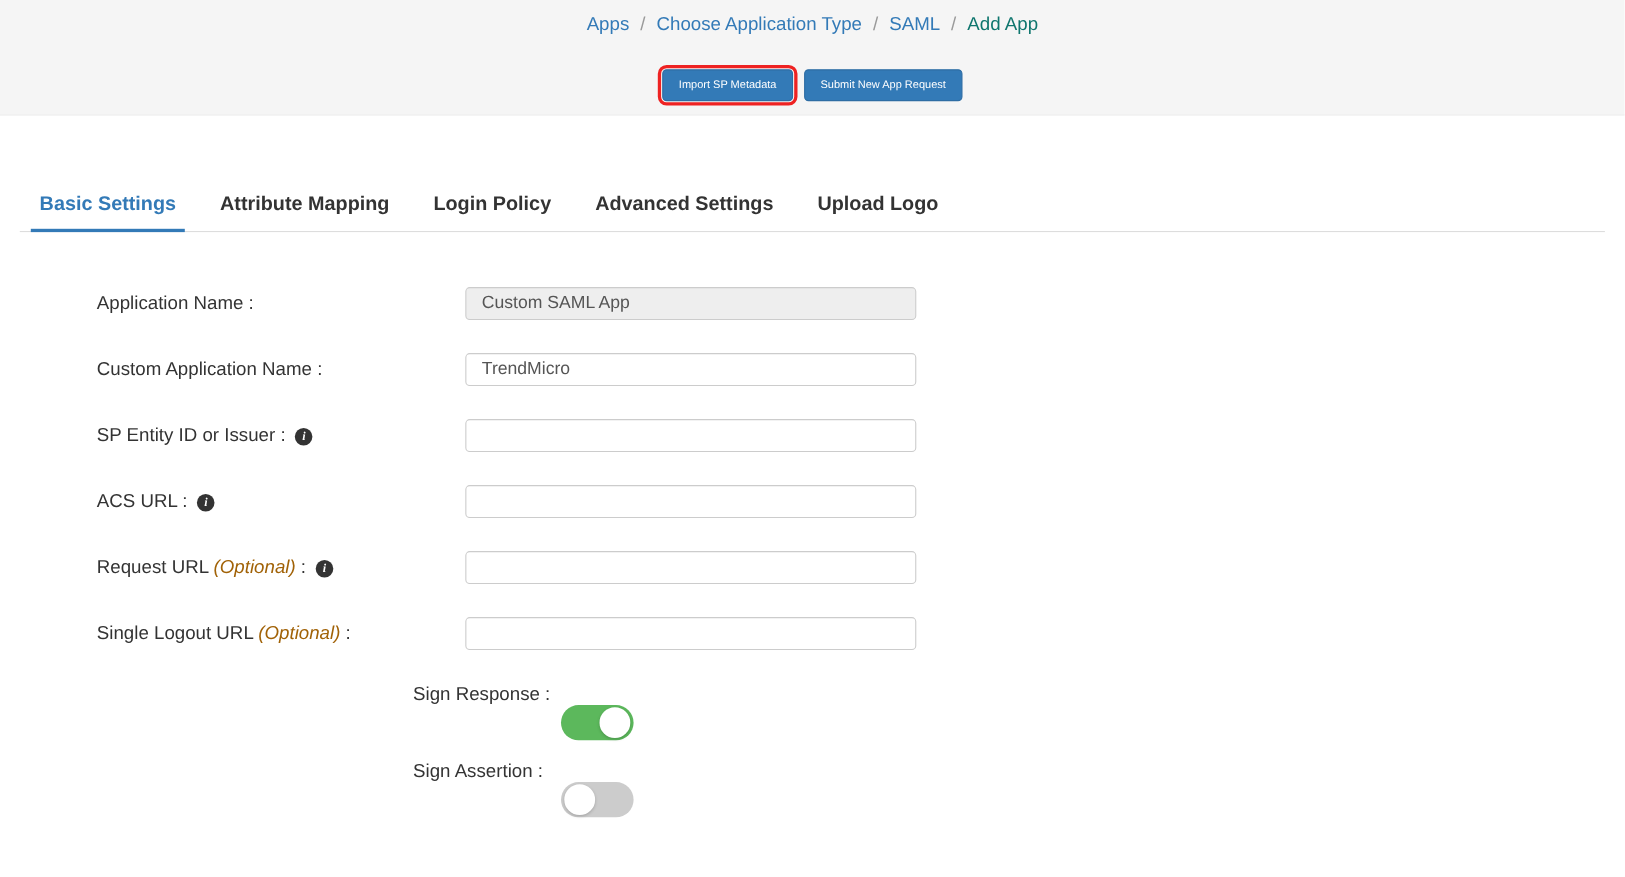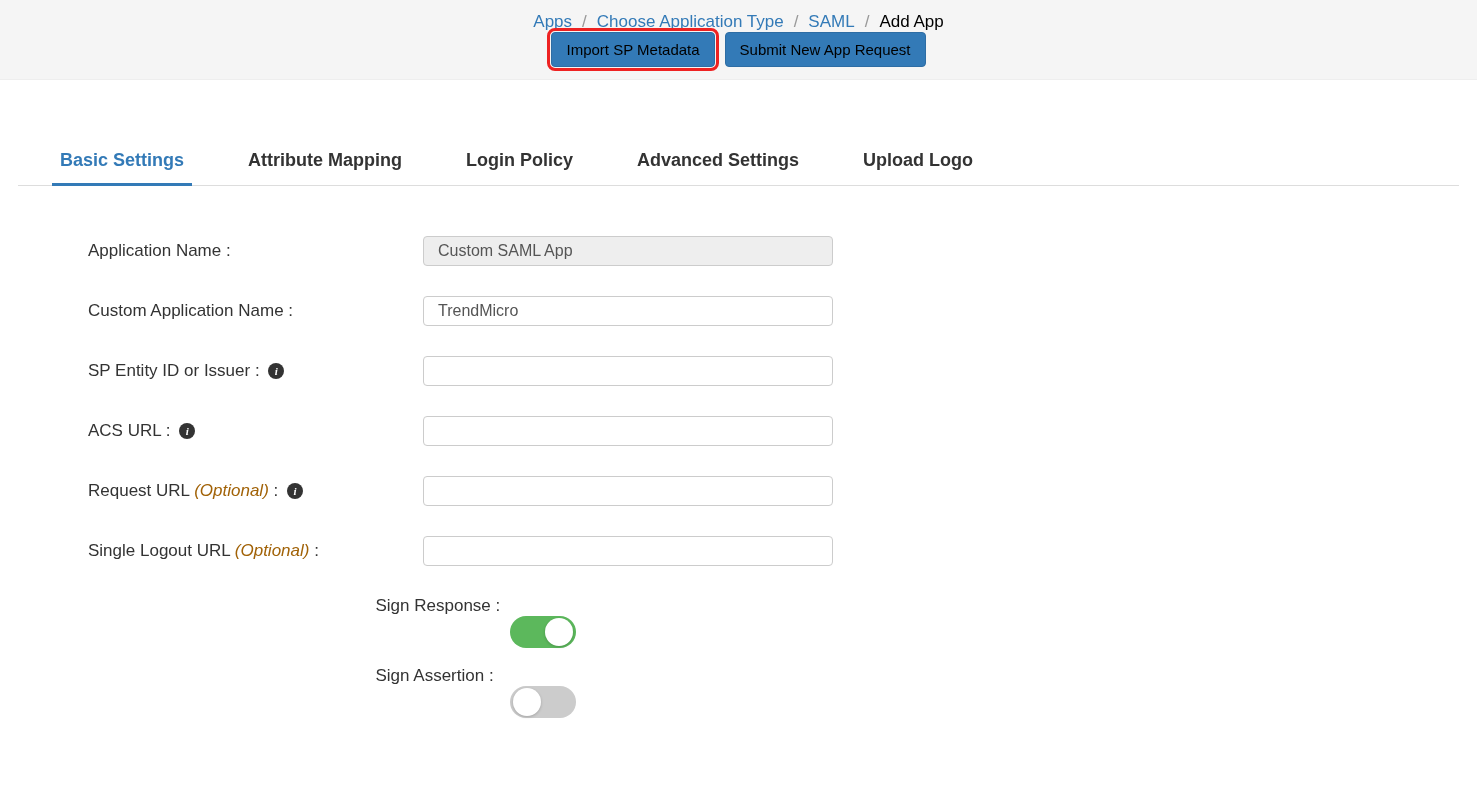--- a/index.html
+++ b/index.html
@@ -31,34 +31,35 @@
     .breadcrumb a {
       color: #337ab7;
       text-decoration: none;
       cursor: pointer;
     }
     .breadcrumb .sep {
       color: #999;
       padding: 0 4px;
     }
     .breadcrumb .current {
-      color: #000000;
+      color: #0f766e;
     }
     .top-actions {
       display: flex;
       gap: 10px;
     }
     .btn-primary {
       background: #337ab7;
-      color: #000000;
+      color: #ffffff;
       border: 1px solid #2e6da4;
       padding: 8px 14px;
       border-radius: 4px;
-      font-size: 15px;
-      cursor: pointer;
+      font-size: 10px;
+      cursor: pointer;
+      margin-top: 31px;
     }
     .btn-highlighted {
       outline: 3px solid #e22;
       outline-offset: 1px;
     }
     .content {
       padding: 20px 18px 30px;
     }
     .tabs {
       display: flex;
@@ -67,21 +68,20 @@
       margin-top: 40px;
       padding-left: 18px;
     }
     .tab {
       padding: 10px 0 14px 0;
       font-size: 18px;
       font-weight: 700;
       color: #333;
       cursor: pointer;
       position: relative;
-      margin-left: 24px;
     }
     .tab.active {
       color: #337ab7;
     }
     .tab.active::after {
       content: "";
       position: absolute;
       left: -8px;
       right: -8px;
       bottom: -1px;

